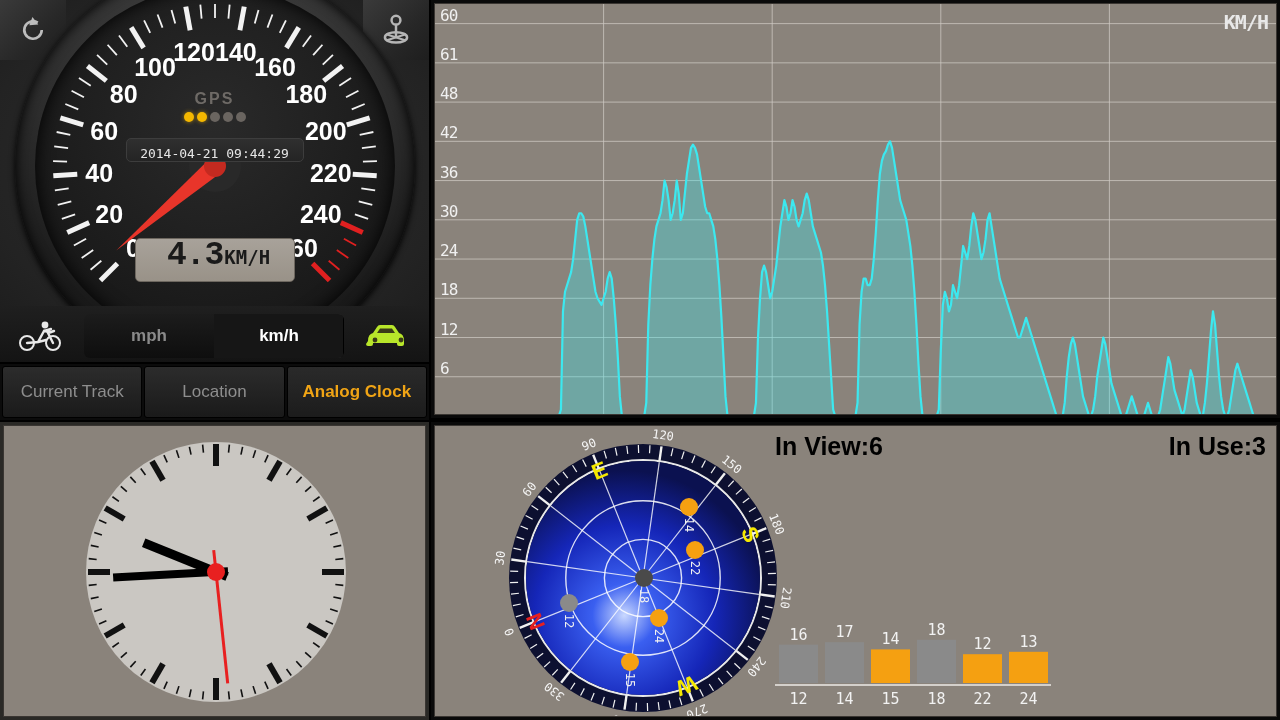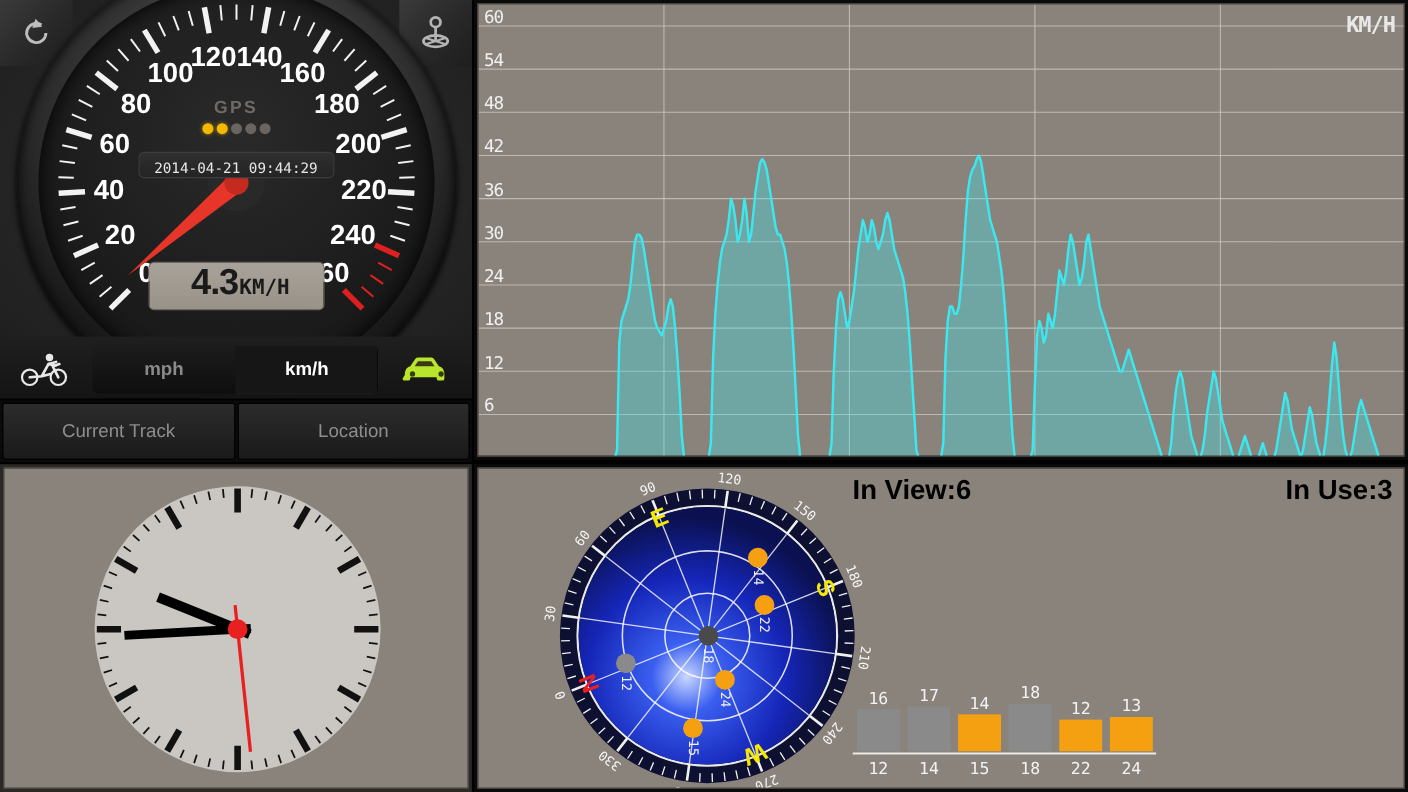--- a/index.html
+++ b/index.html
@@ -70,21 +70,21 @@
   .speed-box{
     position:absolute; left:50%; transform:translateX(-50%); top:238px;
     width:160px; height:44px; border-radius:5px;
     background:linear-gradient(#a8a29a,#999288);
     border:1px solid #6d675f;
     display:flex; align-items:baseline; justify-content:center; gap:1px;
     padding-left:8px;
   }
   .speed-val{
     color:#1a1a1a; font-size:33px; font-weight:bold; line-height:1;
-    font-family:Liberation Sans, sans-serif;
+    font-family:Liberation Mono, monospace;
     letter-spacing:-1px;
   }
   .speed-unit{
     color:#1a1a1a; font-size:19px; font-weight:bold; line-height:1;
     font-family:"DejaVu Sans Mono","Liberation Mono",monospace;
   }
 
   .bottom-bar{
     position:absolute; left:0; bottom:0; width:429px; height:56px;
     background:linear-gradient(#1f1f1f,#141414);
@@ -325,20 +325,21 @@
           <circle cx="11" cy="19" r="2.4" fill="#3a3a18"></circle>
           <circle cx="37" cy="19" r="2.4" fill="#3a3a18"></circle>
         </svg>
       </div>
     </div>
   </div>
 
   <div id="tabbar">
       <div class="tab">Current Track</div>
       <div class="tab">Location</div>
+      <div class="tab active">Analog Clock</div>
     </div>
 
   <div id="graph-panel">
     <div id="graph-inner">
       <svg id="graph-svg" width="843" height="412" viewBox="0 0 843 412">
           <line x1="0" y1="372.76190476190476" x2="843" y2="372.76190476190476" stroke="#cfcac4" stroke-width="1" opacity="0.75"></line>
           <line x1="0" y1="333.5238095238095" x2="843" y2="333.5238095238095" stroke="#cfcac4" stroke-width="1" opacity="0.75"></line>
           <line x1="0" y1="294.2857142857143" x2="843" y2="294.2857142857143" stroke="#cfcac4" stroke-width="1" opacity="0.75"></line>
           <line x1="0" y1="255.04761904761907" x2="843" y2="255.04761904761907" stroke="#cfcac4" stroke-width="1" opacity="0.75"></line>
           <line x1="0" y1="215.80952380952382" x2="843" y2="215.80952380952382" stroke="#cfcac4" stroke-width="1" opacity="0.75"></line>
@@ -357,21 +358,21 @@
       <div class="graph-unit">KM/H</div>
       <div id="ylabels">
           <div class="ylab" style="top: 354.762px;">6</div>
           <div class="ylab" style="top: 315.524px;">12</div>
           <div class="ylab" style="top: 276.286px;">18</div>
           <div class="ylab" style="top: 237.048px;">24</div>
           <div class="ylab" style="top: 197.81px;">30</div>
           <div class="ylab" style="top: 158.571px;">36</div>
           <div class="ylab" style="top: 119.333px;">42</div>
           <div class="ylab" style="top: 80.0952px;">48</div>
-          <div class="ylab" style="top: 40.8571px;">54</div>
+          <div class="ylab" style="top: 40.8571px;">61</div>
           <div class="ylab" style="top: 1.61905px;">60</div>
         </div>
     </div>
   </div>
 
   <div id="clock-panel">
     <div id="clock-inner">
       <svg id="clock-svg" width="423" height="292" viewBox="0 0 423 292">
           <circle cx="212" cy="146" r="130" fill="#cac7c2"></circle>
           <line x1="212" y1="40" x2="212" y2="18" stroke="#111" stroke-width="6"></line>

